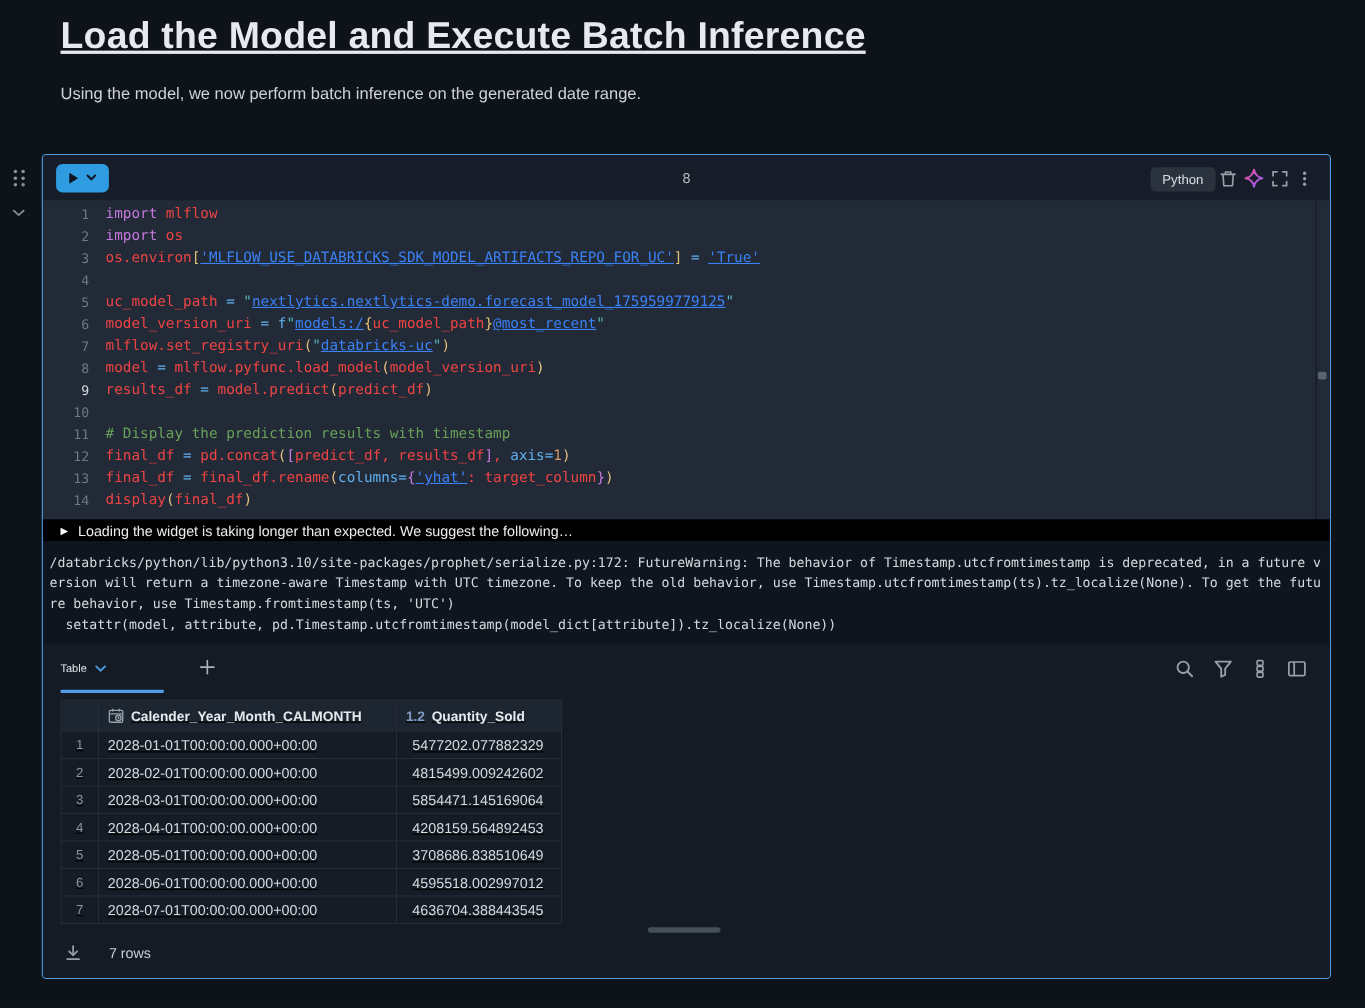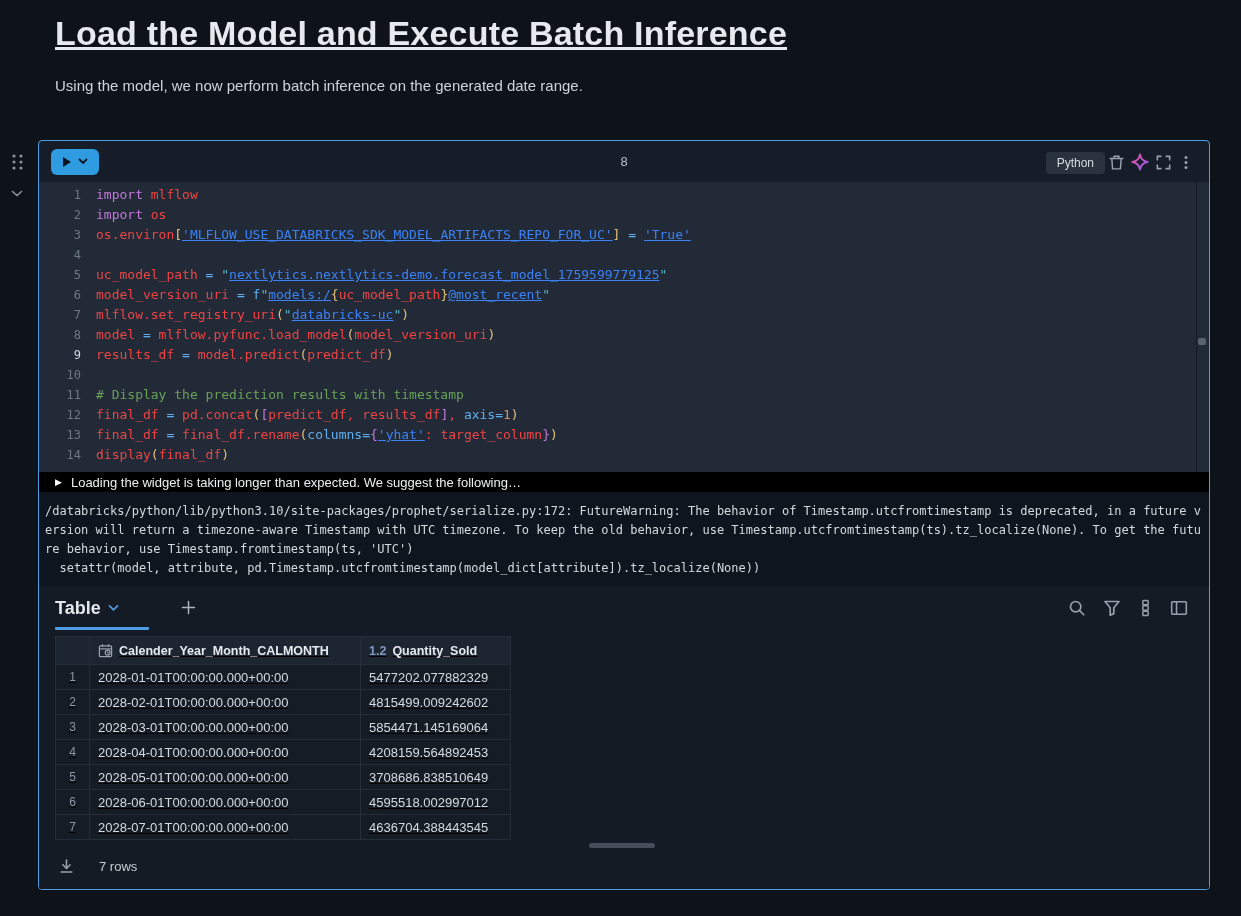--- a/index.html
+++ b/index.html
@@ -88,35 +88,35 @@
     font-size:12px; line-height:19px; color:#d4d9de; white-space:pre;
   }
   
   .results { position:relative; flex:1 1 auto; background:#141b25; }
   .results-tabbar { height:44px; display:flex; align-items:center; }
   .tab {
     position:relative; height:100%; margin-left:16px; min-width:94px;
     display:flex; align-items:center; gap:7px; background:none; border:none;
     cursor:pointer; padding:0;
   }
-  .tab .tab-label { font-size:18px; font-weight:700; color:#e4e8ec; }
+  .tab .tab-label { font-size:10px; font-weight:400; color:#e4e8ec; }
   .tab .tab-chev { color:#4f9de4; display:flex; }
   .tab .underline { position:absolute; left:0; bottom:0; width:94px; height:3px; background:#4f9de4; border-radius:1px; }
   .plus-btn { margin-left:26px; background:none; border:none; color:#aab2bb; font-size:20px; line-height:1; cursor:pointer; padding:2px 6px; }
   .results-icons { margin-left:auto; display:flex; align-items:center; gap:11px; padding-right:18px; }
   
   table.res-table { border-collapse:collapse; margin:6px 0 0 16px; table-layout:fixed;text-decoration:underline; }
   .res-table th, .res-table td { border:1px solid #242d38; padding:0 8px; }
   .res-table th { height:28px; background:#1d2530; font-size:12.5px; font-weight:700; color:#e6eaee; text-align:left; }
   .res-table td { height:25px; font-size:13px; color:#d5dade; background:#151c26; }
   .res-table .col-index { width:34px; }
   .res-table .col-date  { width:271px; }
   .res-table .col-qty   { width:150px; }
   .res-table td.c-index { color:#8d959f; font-size:12px; text-align:center; padding:0 4px; }
-  .res-table td.c-qty   { text-align:left; padding-right:10px; }
+  .res-table td.c-qty   { text-align:center; padding-right:10px; }
   .res-table th .th-inner { display:flex; align-items:center; gap:6px; }
   .type-badge { color:#7e9ac2; font-weight:700; font-size:12.5px; }
   .cal-icon { color:#99a2ac; display:flex; }
   .hscroll-thumb {
     position:absolute; left:550px; top:257px; width:66px; height:5px;
     background:#454f5a; border-radius:3px; cursor:pointer;
   }
   .results-footer {
     position:absolute; left:0; right:0; bottom:0; height:46px;
     display:flex; align-items:center; gap:21px; padding-left:16px;

